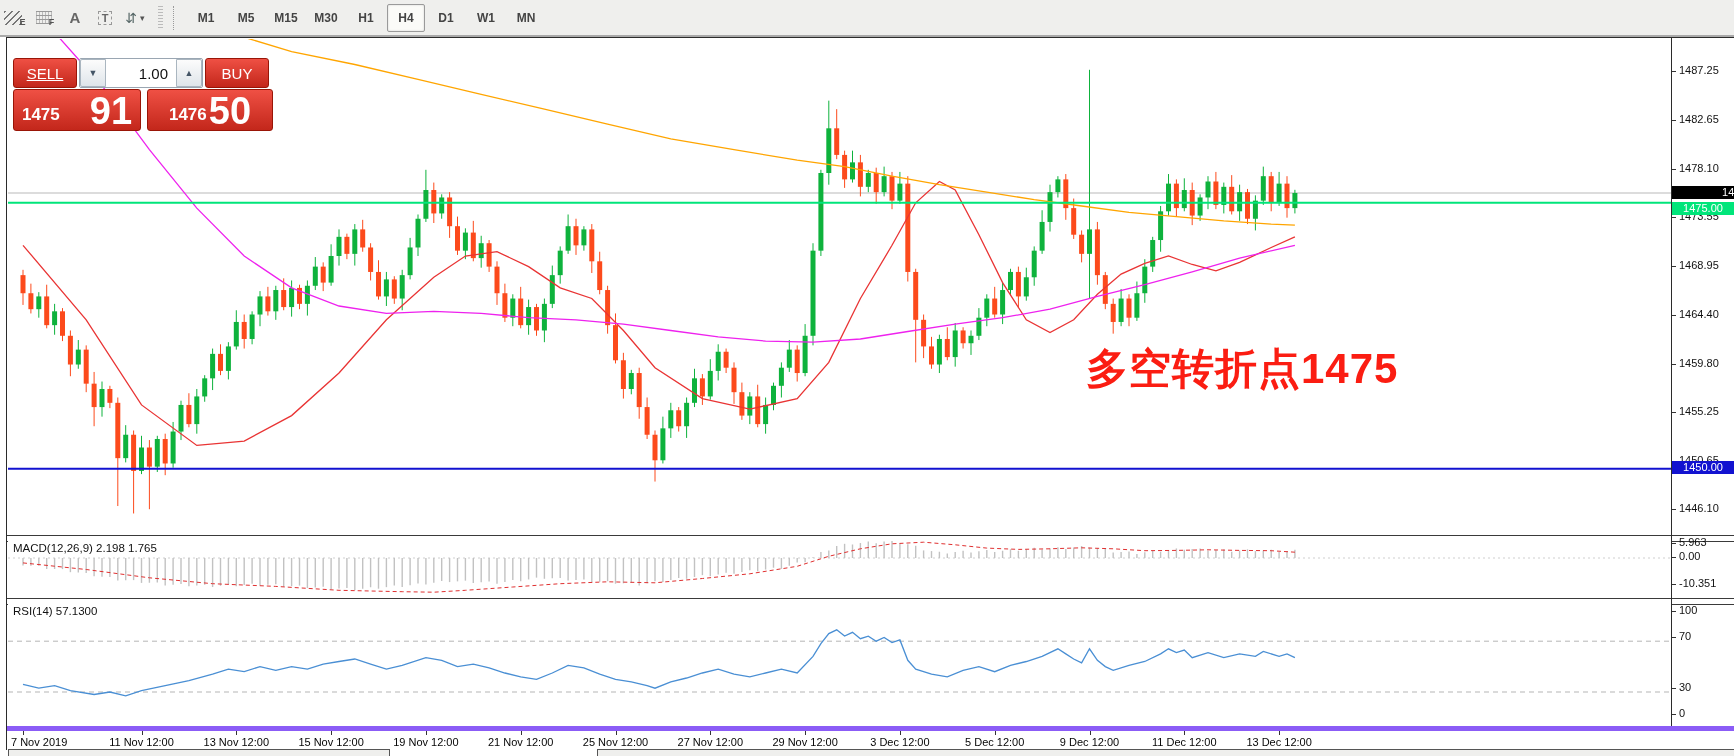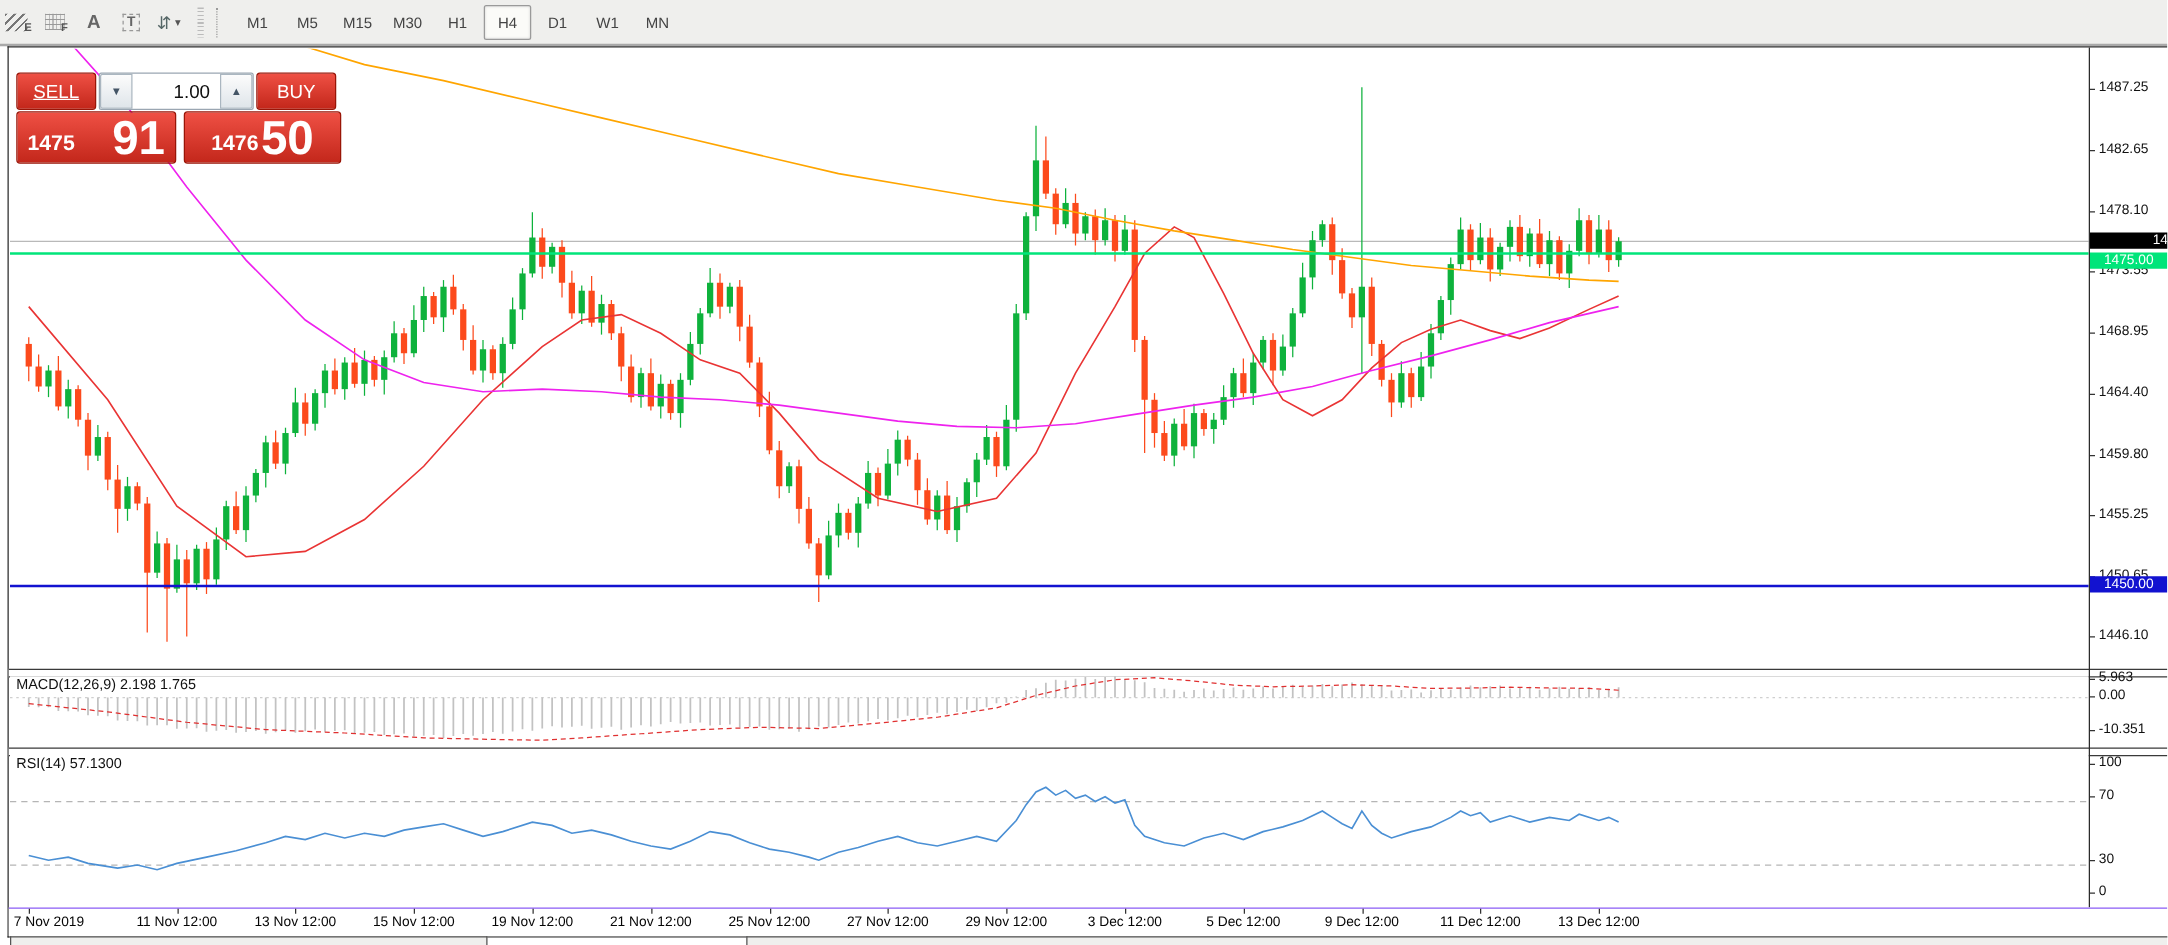--- a/index.html
+++ b/index.html
@@ -32,21 +32,21 @@
   .splitter{left:0;width:1727px;height:5px;background:#fff;border-top:1px solid #3a3a3a;border-bottom:1px solid #3a3a3a;}
   .tick-label{position:absolute;left:1672px;font-size:11px;color:#111;white-space:nowrap;}
   .tick-dash{position:absolute;left:1665px;width:4px;height:1px;background:#333;}
   .price-badge{position:absolute;left:1665px;width:62px;height:13px;font-size:11px;color:#fff;
                text-align:center;line-height:13px;}
   .ind-label{position:absolute;left:6px;font-size:11.5px;color:#111;white-space:nowrap;}
   #quote-header{left:8px;top:3px;font-size:13px;color:#101010;white-space:nowrap;}
   #quote-header .tri{font-size:9px;margin-right:6px;}
   .time-label{position:absolute;font-size:11px;color:#050505;white-space:nowrap;top:5px;}
   .time-tick{position:absolute;top:0;width:1px;height:4px;background:#333;}
-  #time-axis{left:0px;top:688px;width:1727px;height:22px;border-top:1px solid #8b5cf6;background:#fff;}
+  #time-axis{left:0px;top:688px;width:1727px;height:22px;border-top:5px solid #8b5cf6;background:#fff;}
   #annotation{font-size:42px;font-weight:bold;letter-spacing:1px;white-space:nowrap;}
 
   
   #trade-panel{left:4px;top:20px;width:258px;height:70px;}
   .red-btn{background:linear-gradient(#ef5044,#c3271b);border:1px solid #991507;border-radius:3px;
            color:#fff;display:flex;align-items:center;justify-content:center;}
   #sell-btn{left:2px;top:0;width:62px;height:28px;font-size:15px;text-decoration:underline;}
   #buy-btn{left:194px;top:0;width:62px;height:28px;font-size:15px;}
   #vol-box{left:68px;top:0;width:122px;height:28px;background:#fff;border:1px solid #9aa6b2;border-radius:2px;
            display:flex;align-items:stretch;}
@@ -84,21 +84,21 @@
     </div>
     <div class="tb-btn">
       <span class="icon-T">T</span>
     </div>
     <div class="tb-btn">
       <span class="icon-arrows">⇵</span>
       <span class="caret">▾</span>
     </div>
     <div class="grip"></div>
     <div class="tb-sep"></div>
-    <div id="tf-group" style="display:flex;">
+    <div id="tf-group" style="display:flex;font-weight:bold;">
         <div class="tb-btn tf">M1</div>
         <div class="tb-btn tf">M5</div>
         <div class="tb-btn tf">M15</div>
         <div class="tb-btn tf">M30</div>
         <div class="tb-btn tf">H1</div>
         <div class="tb-btn tf active">H4</div>
         <div class="tb-btn tf">D1</div>
         <div class="tb-btn tf">W1</div>
         <div class="tb-btn tf">MN</div>
       </div>
@@ -454,20 +454,21 @@
       <div id="sell-tile" class="abs red-btn price-tile">
         <span class="tile-small">1475</span>
         <span class="tile-big">91</span>
       </div>
       <div id="buy-tile" class="abs red-btn price-tile">
         <span class="tile-small">1476</span>
         <span class="tile-big">50</span>
       </div>
     </div>
 
+    <div id="annotation" class="abs" style="left: 1079px; top: 303px; color: rgb(251, 29, 18);">多空转折点1475</div>
 
     <div class="abs splitter" style="top:497px;"></div>
 
     <svg id="plot-macd" class="abs" style="top:503px;" width="1663" height="57">
         <line x1="0" y1="17" x2="1663" y2="17" stroke="#cfcfcf" stroke-width="1" stroke-dasharray="2,3"></line>
         <line x1="15" y1="17" x2="15" y2="24.59" stroke="#c2c2c2" stroke-width="1.4"></line>
         <line x1="22.9" y1="17" x2="22.9" y2="24.7" stroke="#c2c2c2" stroke-width="1.4"></line>
         <line x1="30.8" y1="17" x2="30.8" y2="24.81" stroke="#c2c2c2" stroke-width="1.4"></line>
         <line x1="38.7" y1="17" x2="38.7" y2="27.89" stroke="#c2c2c2" stroke-width="1.4"></line>
         <line x1="46.6" y1="17" x2="46.6" y2="28" stroke="#c2c2c2" stroke-width="1.4"></line>

